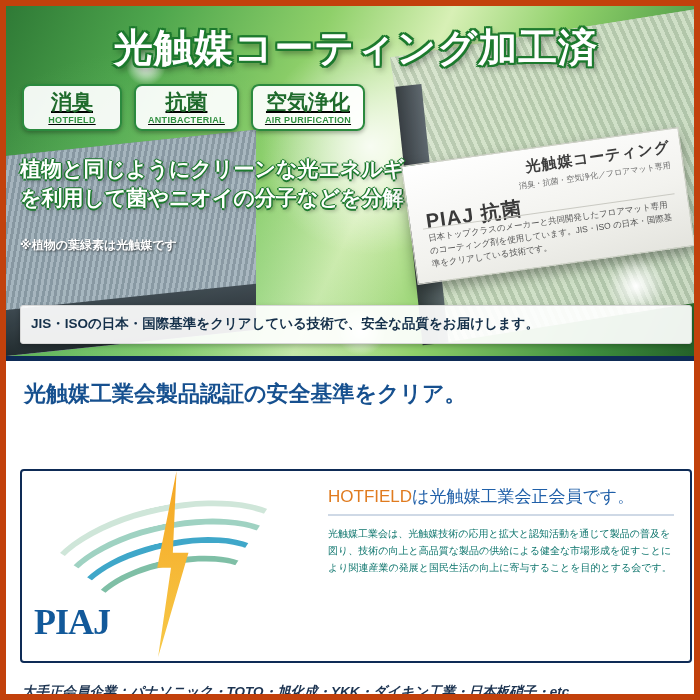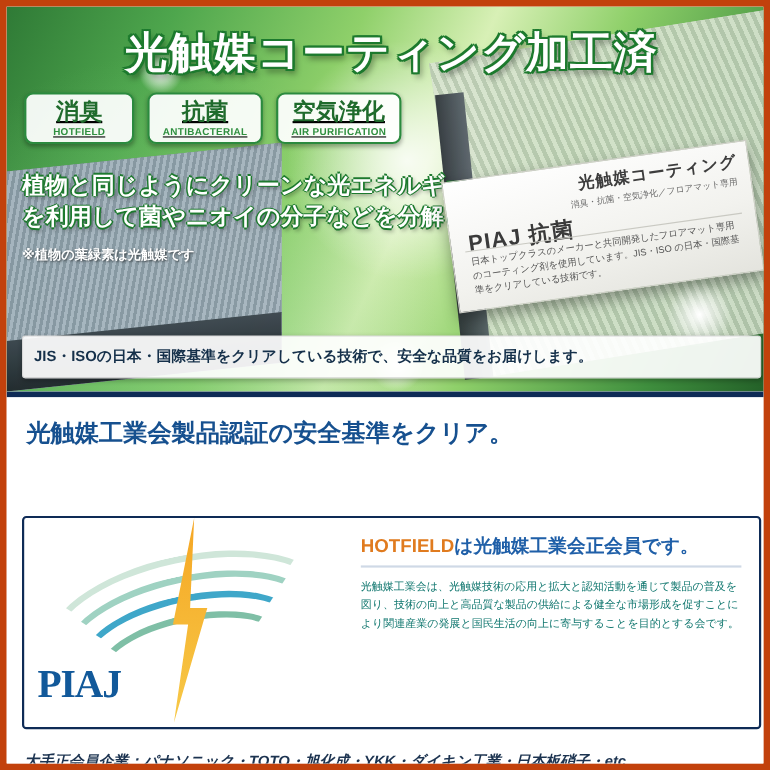--- a/index.html
+++ b/index.html
@@ -93,21 +93,21 @@
   .lead{
     position:absolute;left:14px;top:148px;width:440px;
   }
   .lead .l1,.lead .l2{
     font-size:21px;font-weight:bold;color:#ffffff;line-height:1.4;
     text-shadow:1.5px 0 0 #1d7a2e,-1.5px 0 0 #1d7a2e,0 1.5px 0 #1d7a2e,0 -1.5px 0 #1d7a2e,
                 2px 2px 4px rgba(0,0,0,.45);
     white-space:nowrap;
   }
   .lead .note{
-    margin-top:10px;font-size:12px;color:#ffffff;font-weight:bold;
+    margin-top:24px;font-size:12px;color:#ffffff;font-weight:bold;
     text-shadow:1px 1px 2px rgba(0,0,0,.6);
   }
 
   
   .label-card{
     position:absolute;right:18px;top:140px;width:278px;height:118px;
     background:linear-gradient(170deg,#ffffff 0%,#f2f2ee 60%,#e4e4de 100%);
     border:1px solid #cfcfc8;
     transform:rotate(-8deg);
     box-shadow:0 6px 14px rgba(0,0,0,.35);
@@ -180,21 +180,21 @@
     clip-path:polygon(62% 0%, 20% 52%, 50% 52%, 22% 100%, 88% 44%, 54% 44%);
   }
   .piaj-logo .piaj-text{
     position:absolute;left:12px;bottom:14px;font-size:36px;font-weight:bold;
     color:#12599a;letter-spacing:-1px;font-family:"Liberation Serif",serif;
   }
   .piaj-right{
     position:absolute;left:300px;right:0;top:0;bottom:0;padding:14px 16px 10px 6px;
   }
   .piaj-right .pr-title{
-    font-size:17px;font-weight:bold;color:#1f5fa8;margin-bottom:6px;white-space:nowrap;
+    font-size:17px;font-weight:normal;color:#1f5fa8;margin-bottom:6px;white-space:nowrap;
   }
   .piaj-right .pr-title .hf{color:#e07b1f;}
   .piaj-right .pr-rule{height:2px;background:#cfd9e6;margin:2px 0 9px 0;}
   .piaj-right .pr-body{
     font-size:10px;color:#0f766e;line-height:1.72;
   }
 
   .footer-note{
     position:absolute;left:16px;right:16px;bottom:10px;
     font-size:13.5px;font-weight:bold;color:#1c3350;white-space:nowrap;font-style:italic;

